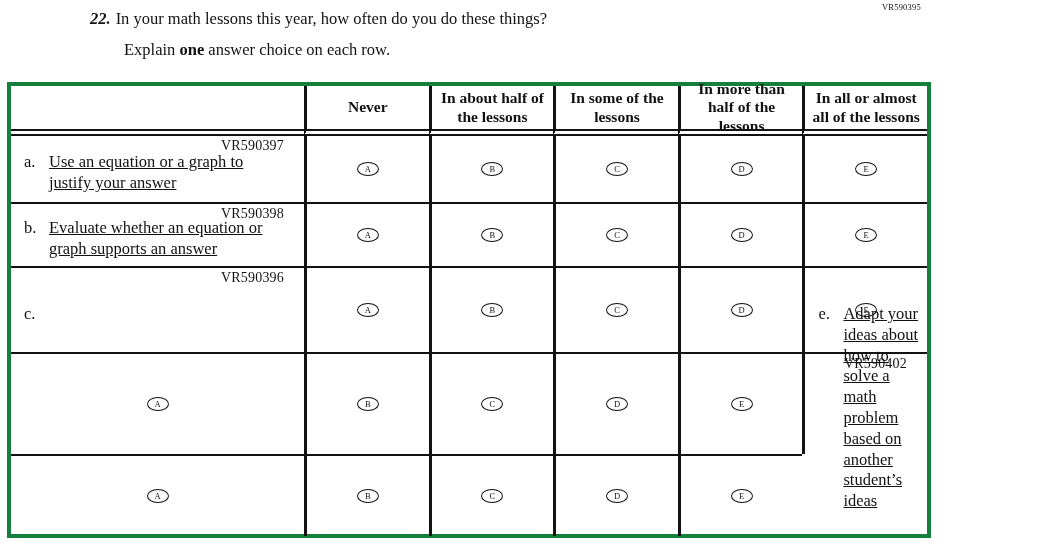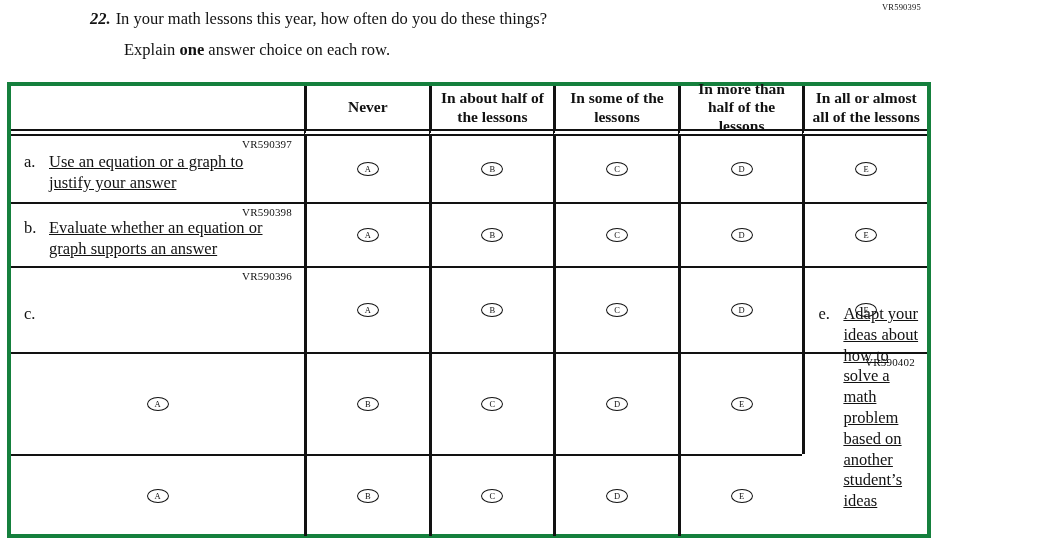--- a/index.html
+++ b/index.html
@@ -31,21 +31,21 @@
   .cell:nth-child(n+13) { border-top:2px solid #121212; }
 
   .th {
     display:flex; align-items:center; justify-content:center; text-align:center;
     font-weight:bold; font-size:15.5px; line-height:1.18; padding:2px 5px;
   }
   .label {
     position:relative; display:flex; flex-direction:column; justify-content:center;
     padding:13px 4px 5px 13px;
   }
-  .vr { position:absolute; top:2px; right:12px; font-size:11px; letter-spacing:0.2px; }
+  .vr { position:absolute; top:2px; right:20px; font-size:14px; letter-spacing:0.2px; }
   .lbl { display:flex; font-size:16.5px; line-height:1.26; }
   .letter { width:25px; flex:none; }
   .txt { width:236px;text-decoration:underline; }
   .opt { display:flex; align-items:center; justify-content:center; }
   .bubble {
     display:inline-block; width:20px; height:12px; border:1.5px solid #121212;
     border-radius:50%; font-size:8.5px; line-height:12px; text-align:center;
     font-family:"Liberation Serif","DejaVu Serif",serif; color:#121212;
     cursor:pointer; user-select:none;
   }

